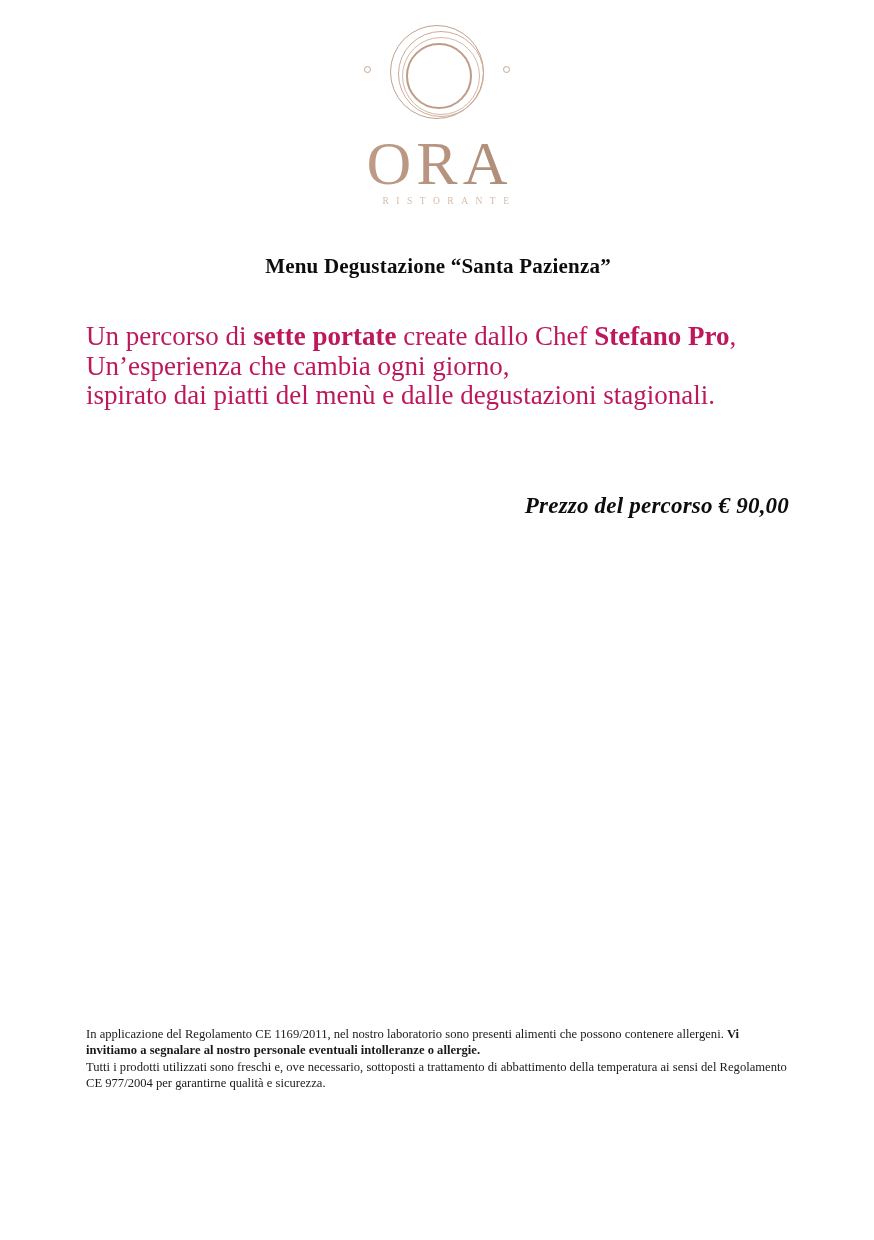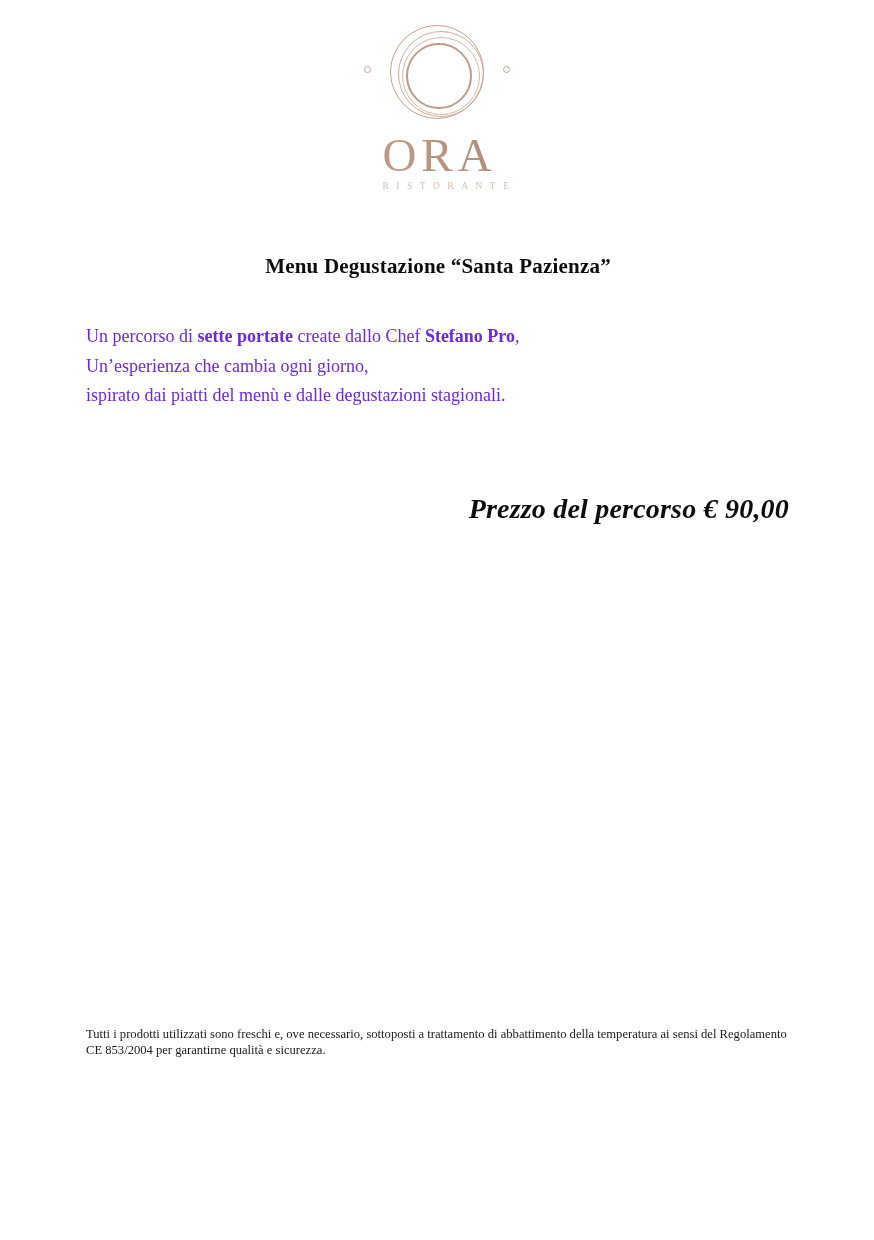--- a/index.html
+++ b/index.html
@@ -70,21 +70,21 @@
     border: 1.6px solid #c9a493;
     box-sizing: border-box;
     top: 44px;
   }
   .dot-left  { left: 12px; }
   .dot-right { right: 12px; }
 
   .logo-word {
     margin-top: 6px;
     font-family: "Liberation Serif", "DejaVu Serif", serif;
-    font-size: 47px;
+    font-size: 62px;
     letter-spacing: 5px;
     line-height: 1.02;
     color: #b5917c;
     background-image: linear-gradient(100deg, #e2cdc0 0%, #c6a490 32%, #ad8a75 62%, #d8bfb0 100%);
     -webkit-background-clip: text;
     background-clip: text;
     -webkit-text-fill-color: transparent;
     padding-left: 5px;
   }
   .logo-sub {
@@ -107,33 +107,33 @@
     letter-spacing: 0.2px;
     color: #0d0d0d;
   }
 
   
   .intro {
     position: absolute;
     left: 86px;
     top: 322px;
     width: 700px;
-    font-size: 18px;
+    font-size: 27px;
     line-height: 29.5px;
-    color: #6d28d9;
+    color: #be185d;
   }
   .intro .line { white-space: nowrap; }
   .intro b { font-weight: bold; }
 
   
   .price {
     position: absolute;
     right: 85px;
     top: 493px;
-    font-size: 28px;
+    font-size: 23px;
     font-weight: bold;
     font-style: italic;
     color: #0d0d0d;
     letter-spacing: 0.2px;
   }
 
   
   .footer {
     position: absolute;
     left: 86px;
@@ -168,16 +168,17 @@
 
   <div class="intro">
     <div class="line"><span>Un percorso di </span><b>sette portate</b><span> create dallo Chef </span><b>Stefano Pro</b><span>,</span></div>
     <div class="line">Un’esperienza che cambia ogni giorno,</div>
     <div class="line">ispirato dai piatti del menù e dalle degustazioni stagionali.</div>
   </div>
 
   <div class="price">Prezzo del percorso € 90,00</div>
 
   <div class="footer">
-    <p>Tutti i prodotti utilizzati sono freschi e, ove necessario, sottoposti a trattamento di abbattimento della temperatura ai sensi del Regolamento CE 853/2004 per garantirne qualità e sicurezza.</p>
+    <p><span>In applicazione del Regolamento CE 1169/2011, nel nostro laboratorio sono presenti alimenti che possono contenere allergeni. </span><b>Vi invitiamo a segnalare al nostro personale eventuali intolleranze o allergie.</b></p>
+    <p>Tutti i prodotti utilizzati sono freschi e, ove necessario, sottoposti a trattamento di abbattimento della temperatura ai sensi del Regolamento CE 977/2004 per garantirne qualità e sicurezza.</p>
   </div>
 
 </div>
 
 </body></html>

